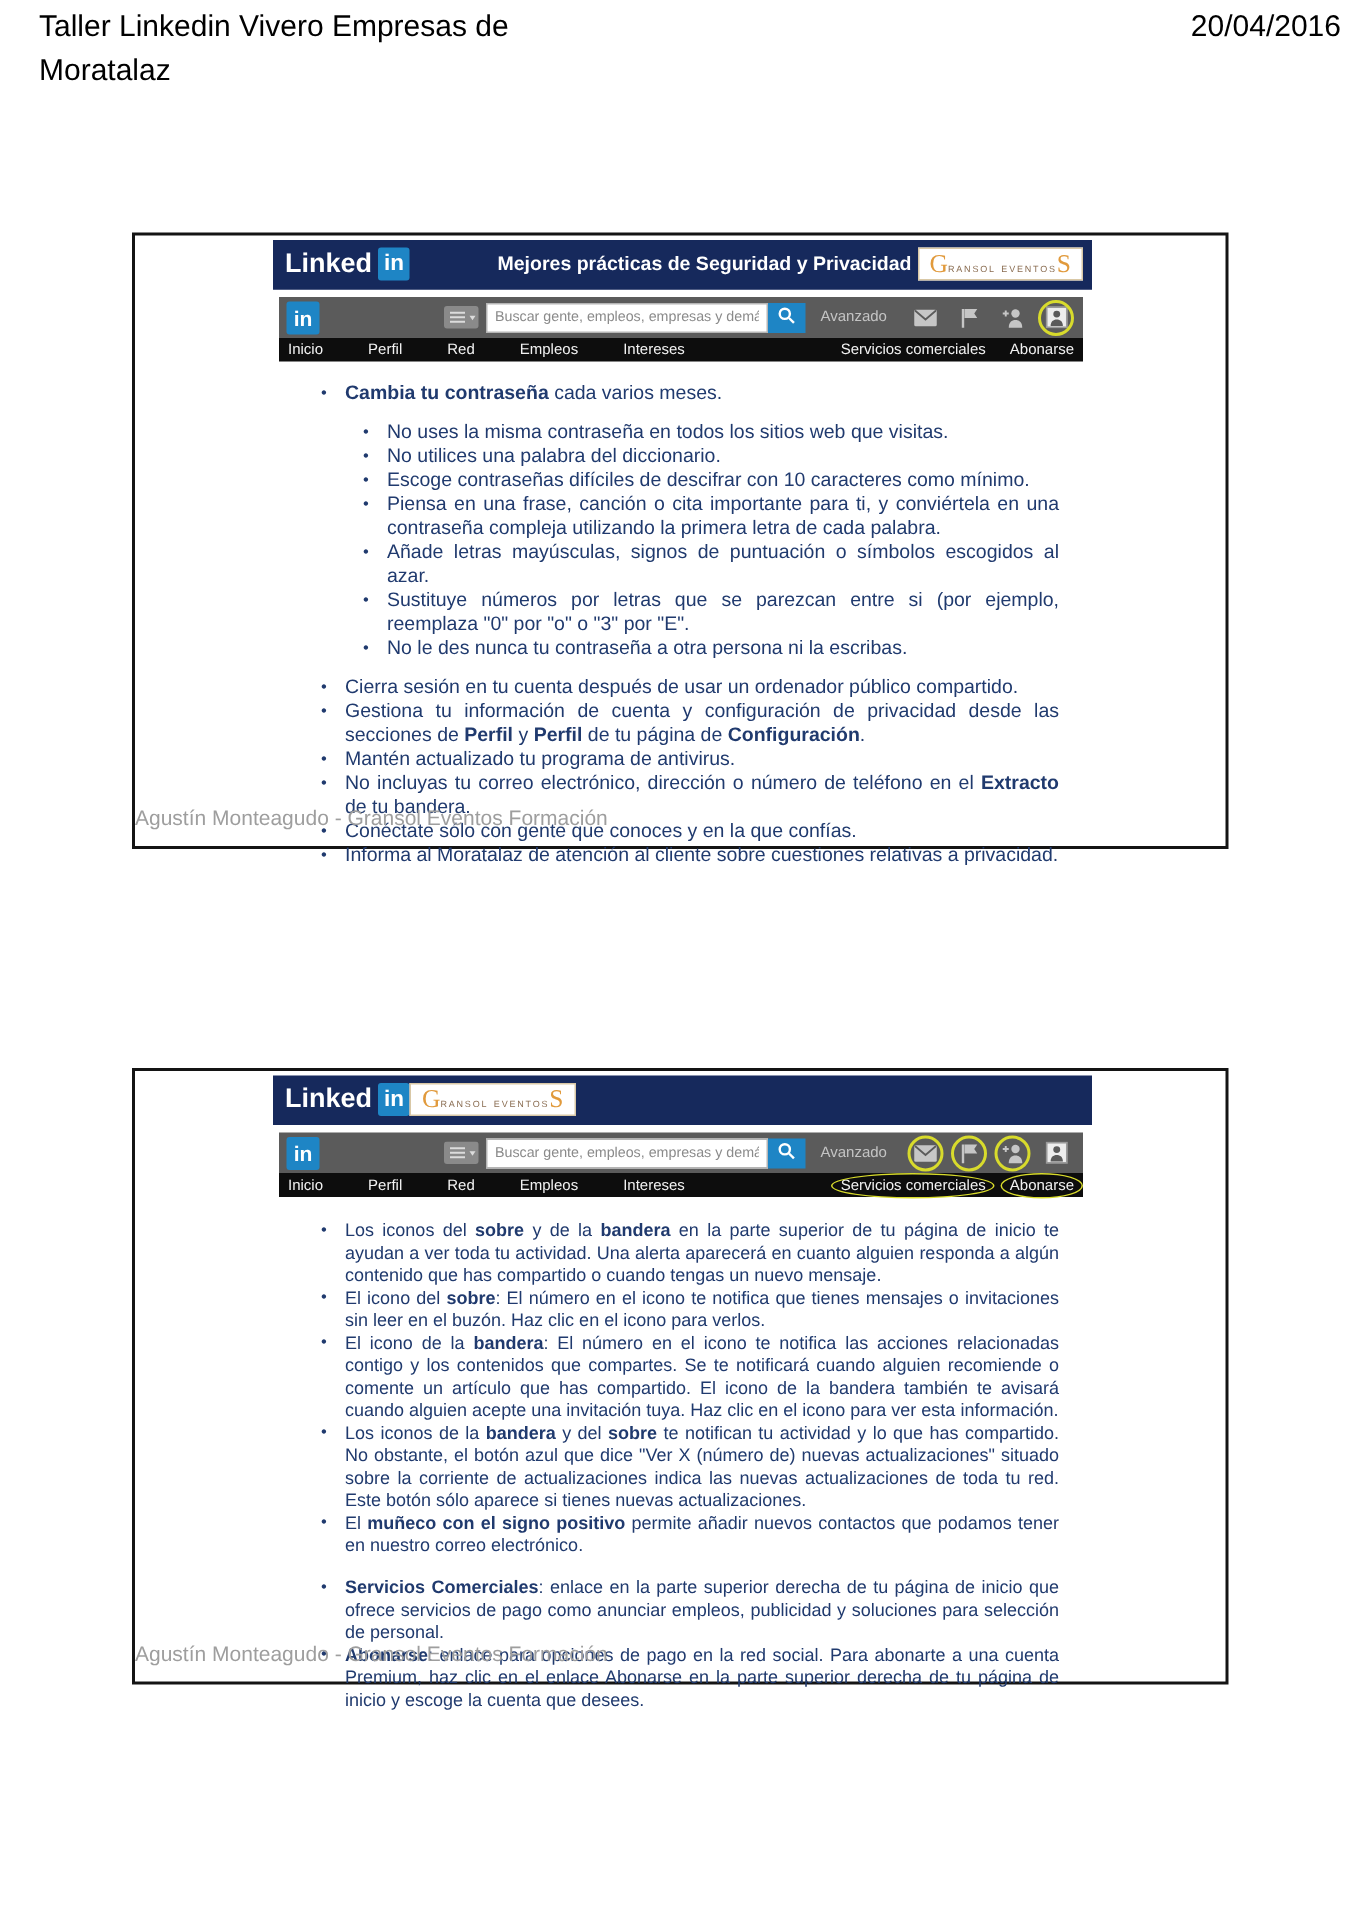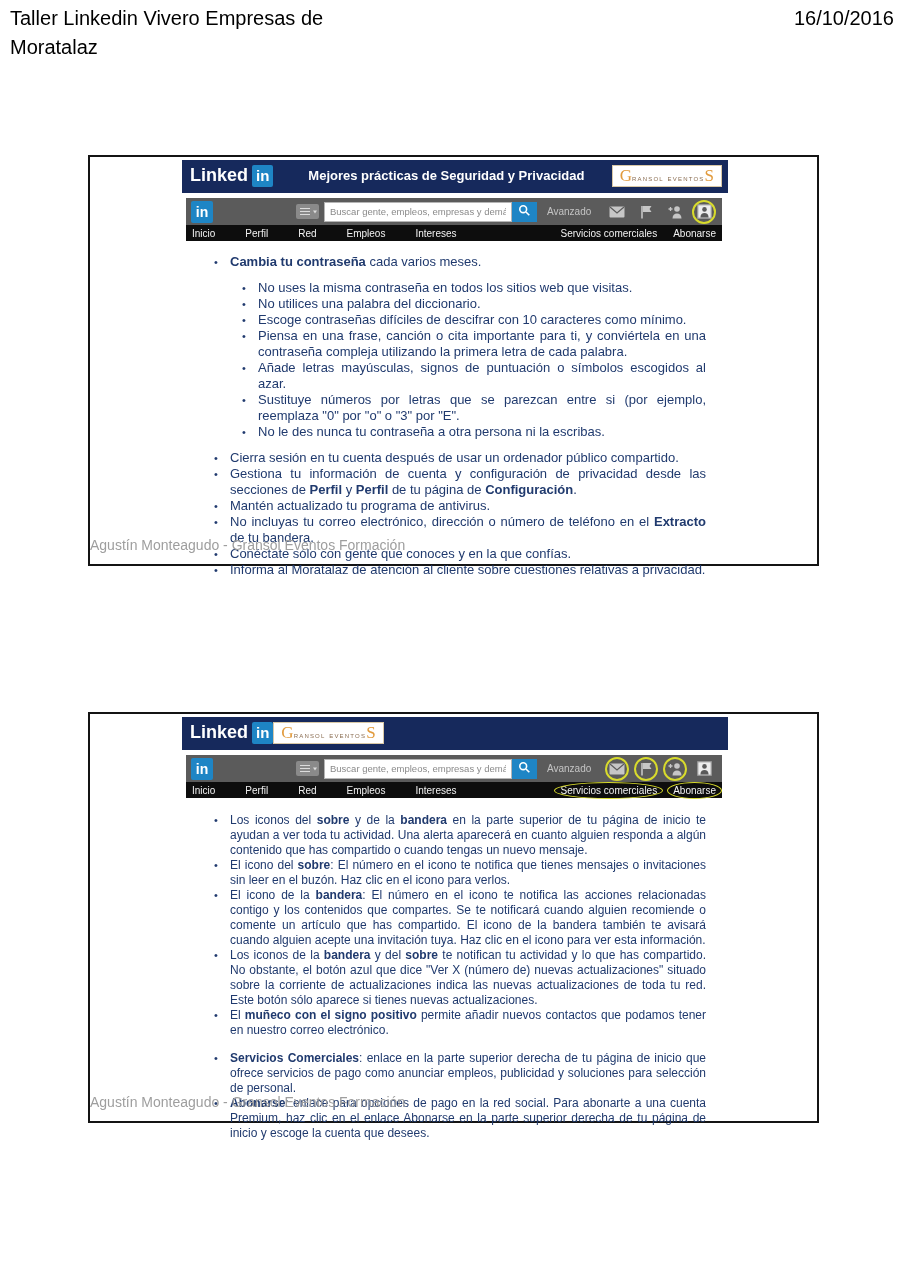--- a/index.html
+++ b/index.html
@@ -2,38 +2,38 @@
 <html style="--banner_navy: #16295C; --linkedin_blue: #1E85C5; --nav_gray: #5B5B5B; --nav_black: #0D0D0D; --body_text: #203A6E; --highlight_yellow: #D8DB2C; --gransol_orange: #E19A3C; --gransol_brown: #8A6D52; --footer_gray: #9E9E9E; --search_btn_blue: #1E85C5;"><head>
 <meta charset="utf-8">
 <style>
   html,body{margin:0;padding:0;background:#fff;}
   .page{position:relative;width:905px;height:1280px;background:#ffffff;
         font-family:"Liberation Sans", sans-serif;overflow:hidden;}
 
   
   .page-header{position:absolute;left:10px;top:4px;right:11px;display:flex;
                justify-content:space-between;align-items:flex-start;color:#000;}
-  .ph-title{font-size:20px;line-height:29px;max-width:330px;}
+  .ph-title{font-size:20px;line-height:29px;max-width:330px;margin-left:16px;}
   .ph-date{font-size:20px;line-height:29px;}
 
   
   .slide{position:absolute;left:88px;width:727px;height:407px;border:2px solid #141414;
          background:#fff;box-sizing:content-box;}
   #slide1{top:155px;}
   #slide2{top:712px;}
 
   
   .banner{position:absolute;left:92px;top:3px;width:546px;height:33px;
           background:var(--banner_navy);display:flex;align-items:center;
           padding:0 6px 0 8px;box-sizing:border-box;border-bottom:2px solid var(--banner_navy);}
   .linkedlogo{display:flex;align-items:center;color:#fff;font-weight:bold;font-size:18px;}
   .linked-in-box{display:inline-block;background:var(--linkedin_blue);color:#fff;
           font-size:15px;line-height:1;padding:3px 4px 4px;margin-left:4px;border-radius:2px;}
-  .banner-title{flex:1;text-align:left;color:#fff;font-weight:bold;font-size:13px;
-          padding:0 4px;margin-left:31px;}
+  .banner-title{flex:1;text-align:right;color:#fff;font-weight:bold;font-size:13px;
+          padding:0 4px;}
   .gransol{background:#fff;border:1px solid #d9c8a6;padding:1px 7px 2px;display:flex;
           align-items:baseline;white-space:nowrap;}
   .g-cap{color:var(--gransol_orange);font-family:"Liberation Serif",serif;font-size:17px;line-height:1;}
   .g-mid{color:var(--gransol_brown);font-size:9px;font-variant:small-caps;letter-spacing:1.2px;}
 
   
   .mocknav{position:absolute;left:96px;top:41px;width:536px;}
   .mock-top{height:27px;background:var(--nav_gray);display:flex;align-items:center;
             padding:0 5px;box-sizing:border-box;}
   .navin{width:22px;height:22px;background:var(--linkedin_blue);color:#fff;font-weight:bold;
@@ -75,21 +75,21 @@
   .slide-footer{position:absolute;bottom:11px;left:0;right:0;text-align:left;
          color:var(--footer_gray);font-size:14px;margin-top:25px;}
 </style>
 </head>
 <body>
 
 <div class="page">
 
   <div class="page-header">
     <div class="ph-title">Taller Linkedin Vivero Empresas de Moratalaz</div>
-    <div class="ph-date">16/10/2016</div>
+    <div class="ph-date">20/04/2016</div>
   </div>
 
   <div class="slide" id="slide1">
     <div class="banner">
       <div class="linkedlogo">
         <span>Linked</span>
         <span class="linked-in-box">in</span>
       </div>
       <div class="banner-title">Mejores prácticas de Seguridad y Privacidad</div>
       <div class="gransol">

